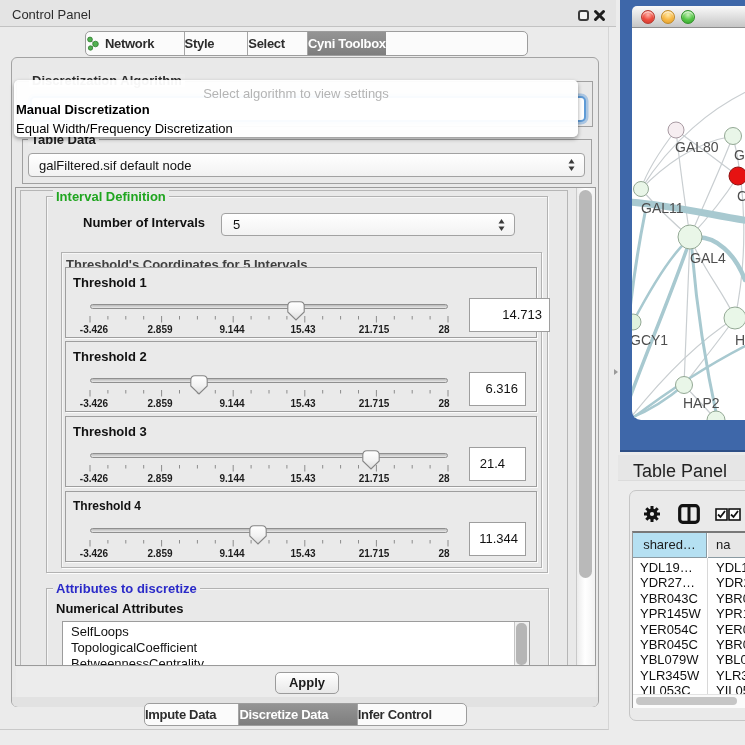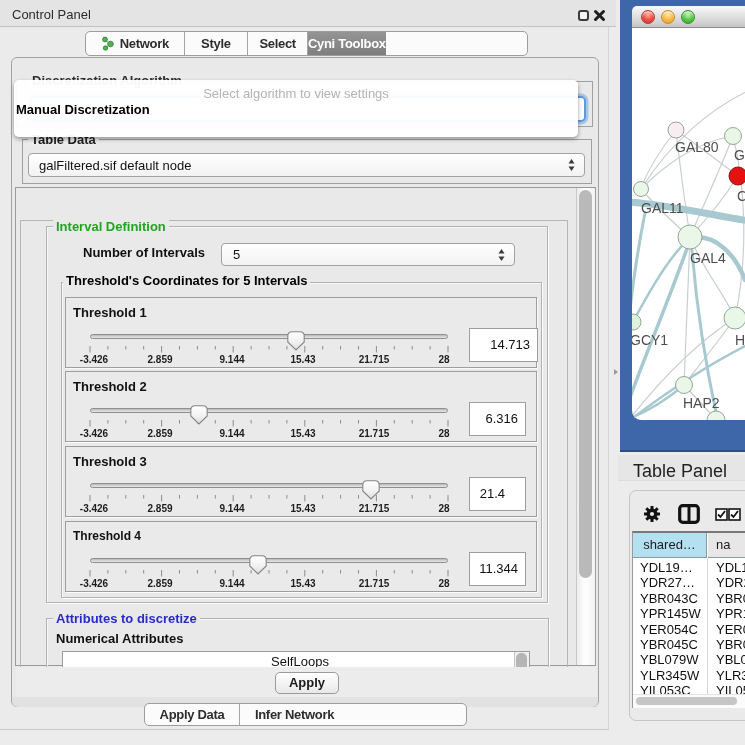--- a/index.html
+++ b/index.html
@@ -1,20 +1,20 @@
 <!DOCTYPE html>
 <html><head><meta charset="utf-8"><style>
 *{margin:0;padding:0;box-sizing:border-box;font-family:"Liberation Sans",sans-serif;}
 body{width:745px;height:745px;overflow:hidden;position:relative;background:#ececec;}
 .abs{position:absolute;}
 .etch{border:1px solid #b2b2b2;box-shadow:1px 1px 0 rgba(255,255,255,.85), inset 1px 1px 0 rgba(255,255,255,.6);}
 .gbox{border:1px solid #a0a0a0;}
 .gtitle{position:absolute;background:#e9e9e9;padding:0 3px;font-size:13px;line-height:13px;white-space:nowrap;font-weight:bold;}
 .combo{position:absolute;background:linear-gradient(#ffffff,#f2f2f2);border:1px solid #a2a2a2;border-radius:4px;font-size:13px;color:#111;}
-.tseg{font-size:13px;font-weight:700;letter-spacing:-0.3px;color:#2d2d2d;display:flex;align-items:center;justify-content:center;height:100%;white-space:nowrap;overflow:hidden;}
+.tseg{font-size:13px;font-weight:700;letter-spacing:-0.3px;color:#2d2d2d;display:flex;align-items:center;justify-content:flex-start;height:100%;white-space:nowrap;overflow:hidden;}
 .vfield{position:absolute;background:#fff;border:1px solid #9e9e9e;font-size:13px;color:#111;text-align:right;}
 </style></head><body>
 
 <div class="abs" style="left:0;top:0;width:609px;height:730px;background:#ebebeb;border-bottom:1px solid #c9c9c9;border-right:1px solid #d5d5d5;"></div>
 <div class="abs" style="left:0;top:0;width:616px;height:27px;background:#e4e4e4;border-bottom:1px solid #c2c2c2;"></div>
 <div class="abs" style="left:12px;top:7px;font-size:13px;color:#2c2c2c;">Control Panel</div>
 <div class="abs" style="left:578px;top:10px;width:11px;height:11px;border:2px solid #3a3a3a;border-radius:3px;background:#f4f4f4;"></div>
 <svg class="abs" style="left:593px;top:9px;" width="13" height="13">
     <g stroke="#1d1d1d" stroke-width="3" stroke-linecap="round">
       <line x1="2.5" y1="2.5" x2="10.5" y2="10.5"></line>
@@ -45,34 +45,34 @@
 <div class="combo" style="left:28px;top:153px;width:557px;height:24px;">
     <span style="position:absolute;left:10px;top:4px;">galFiltered.sif default node</span>
     <svg style="position:absolute;right:9px;top:5px;" width="7" height="12">
       <path d="M3.5,0 L6.5,4.4 L0.5,4.4 Z" fill="#3a3a3a"></path>
       <path d="M3.5,12 L6.5,7.6 L0.5,7.6 Z" fill="#3a3a3a"></path>
     </svg>
   </div>
 <div class="abs" style="left:15px;top:187px;width:581px;height:479px;border:1px solid #9a9a9a;background:#e9e9e9;"></div>
 <div class="abs" style="left:576px;top:188px;width:19px;height:477px;background:linear-gradient(90deg,#ececec,#ffffff 45%,#f2f2f2);border-left:1px solid #c9c9c9;"></div>
 <div class="abs" style="left:579px;top:190px;width:13px;height:388px;background:#b9b9b9;border-radius:7px;"></div>
-<div class="abs" style="left:16px;top:188px;width:560px;height:477px;overflow:hidden;margin-top:30px;">
+<div class="abs" style="left:16px;top:188px;width:560px;height:477px;overflow:hidden;">
 <div class="abs" style="left:4px;top:2px;width:548px;height:600px;border:1px solid #b6b6b6;"></div>
     <div class="abs etch" style="left:30px;top:8px;width:502px;height:377px;"></div>
     <div class="gtitle" style="left:37px;top:2px;color:#1fa51f;">Interval Definition</div>
     <div class="abs" style="left:67px;top:27px;font-size:13px;font-weight:700;color:#111;">Number of Intervals</div>
     <div class="combo" style="left:205px;top:25px;width:294px;height:23px;">
       <span style="position:absolute;left:11px;top:3px;">5</span>
       <svg style="position:absolute;right:9px;top:5px;" width="7" height="12">
         <path d="M3.5,0 L6.5,4.4 L0.5,4.4 Z" fill="#3a3a3a"></path>
         <path d="M3.5,12 L6.5,7.6 L0.5,7.6 Z" fill="#3a3a3a"></path>
       </svg>
     </div>
     <div class="abs etch" style="left:45px;top:64px;width:481px;height:316px;"></div>
-    <div class="gtitle" style="left:47px;top:56px;color:#000000;">Threshold's Coordinates for 5 Intervals</div>
+    <div class="gtitle" style="left:47px;top:70px;color:#404040;">Threshold's Coordinates for 5 Intervals</div>
     <div class="abs" style="left:49px;top:79px;width:472px;height:71px;background:#eaeaea;border:1px solid #9e9e9e;box-shadow:1px 1px 0 rgba(255,255,255,.8);"></div>
     <div class="abs" style="left:57px;top:87px;font-size:13px;font-weight:700;color:#111;">Threshold 1</div>
     <div class="abs" style="left:74px;top:116px;width:358px;height:5px;border:1px solid #8f8f8f;border-radius:3px;background:linear-gradient(#b9b9b9,#e9e9e9);"></div>
     <svg class="abs" style="left:72px;top:128px;" width="364" height="8">
       <g stroke="#8c8c8c" stroke-width="1">
         <line x1="2.0" y1="0" x2="2.0" y2="6.5"></line>
         <line x1="19.9" y1="0" x2="19.9" y2="3.5"></line>
         <line x1="37.8" y1="0" x2="37.8" y2="3.5"></line>
         <line x1="55.7" y1="0" x2="55.7" y2="3.5"></line>
         <line x1="73.6" y1="0" x2="73.6" y2="6.5"></line>
@@ -103,21 +103,21 @@
     <svg class="abs" style="left:270px;top:112px;" width="20" height="21">
 <defs>
         <linearGradient id="tg1" x1="0" y1="0" x2="0" y2="1">
           <stop offset="0" stop-color="#ffffff"></stop>
           <stop offset="0.55" stop-color="#f2f2f2"></stop>
           <stop offset="1" stop-color="#dcdcdc"></stop>
         </linearGradient>
       </defs>
 <path d="M1.8,6 Q1.8,1.7 6,1.7 L14,1.7 Q18.2,1.7 18.2,6 L18.2,12 L10,20 L1.8,12 Z" fill="url(#tg1)" stroke="#858585" stroke-width="1.1"></path>
     </svg>
-    <div class="vfield" style="left:453px;top:110px;width:69px;height:34px;line-height:32px;padding-right:7px;">14.713</div>
+    <div class="vfield" style="left:453px;top:110px;width:81px;height:34px;line-height:32px;padding-right:7px;">14.713</div>
     <div class="abs" style="left:49px;top:153px;width:472px;height:71px;background:#eaeaea;border:1px solid #9e9e9e;box-shadow:1px 1px 0 rgba(255,255,255,.8);"></div>
     <div class="abs" style="left:57px;top:161px;font-size:13px;font-weight:700;color:#111;">Threshold 2</div>
     <div class="abs" style="left:74px;top:190px;width:358px;height:5px;border:1px solid #8f8f8f;border-radius:3px;background:linear-gradient(#b9b9b9,#e9e9e9);"></div>
     <svg class="abs" style="left:72px;top:202px;" width="364" height="8">
       <g stroke="#8c8c8c" stroke-width="1">
         <line x1="2.0" y1="0" x2="2.0" y2="6.5"></line>
         <line x1="19.9" y1="0" x2="19.9" y2="3.5"></line>
         <line x1="37.8" y1="0" x2="37.8" y2="3.5"></line>
         <line x1="55.7" y1="0" x2="55.7" y2="3.5"></line>
         <line x1="73.6" y1="0" x2="73.6" y2="6.5"></line>
@@ -242,32 +242,33 @@
           <stop offset="0.55" stop-color="#f2f2f2"></stop>
           <stop offset="1" stop-color="#dcdcdc"></stop>
         </linearGradient>
       </defs>
 <path d="M1.8,6 Q1.8,1.7 6,1.7 L14,1.7 Q18.2,1.7 18.2,6 L18.2,12 L10,20 L1.8,12 Z" fill="url(#tg4)" stroke="#858585" stroke-width="1.1"></path>
     </svg>
     <div class="vfield" style="left:453px;top:334px;width:57px;height:34px;line-height:32px;padding-right:7px;">11.344</div>
     <div class="abs etch" style="left:30px;top:400px;width:503px;height:86px;"></div>
     <div class="gtitle" style="left:37px;top:394px;color:#2a2ac8;">Attributes to discretize</div>
     <div class="abs" style="left:40px;top:413px;font-size:13px;font-weight:700;color:#111;">Numerical Attributes</div>
-    <div class="abs" style="left:46px;top:433px;width:468px;height:46px;background:#fff;border:1px solid #9c9c9c;overflow:hidden;text-align:center;">
+    <div class="abs" style="left:46px;top:433px;width:468px;height:46px;background:#fff;border:1px solid #9c9c9c;overflow:hidden;">
 <div style="padding:2px 0 0 8px;font-size:13px;color:#111;line-height:16px;">SelfLoops<br>TopologicalCoefficient<br>BetweennessCentrality</div>
 <div style="position:absolute;right:0;top:0;width:15px;height:46px;background:#f0f0f0;border-left:1px solid #c4c4c4;"></div>
 <div style="position:absolute;right:2px;top:1px;width:11px;height:42px;background:#b5b5b5;border-radius:5px;"></div>
 </div>
 </div>
 <div class="abs" style="left:16px;top:667px;width:580px;height:30px;background:#ececec;"></div>
 <div class="abs" style="left:275px;top:672px;width:64px;height:22px;background:linear-gradient(#ffffff,#e8e8e8);border:1px solid #9b9b9b;border-radius:5px;font-size:13px;font-weight:700;color:#1a1a1a;text-align:center;line-height:20px;">Apply</div>
 <div class="abs" style="left:12px;top:697px;width:586px;height:10px;background:#e2e2e2;border-radius:0 0 6px 6px;"></div>
 <div class="abs" style="left:144px;top:703px;width:323px;height:23px;background:#fbfbfb;border:1px solid #9d9d9d;border-radius:5px;overflow:hidden;display:flex;">
-<div class="tseg" style="width:94px;color:#2d2d2d;">Apply Data</div>
-<div class="tseg" style="width:110px;border-left:1px solid #a5a5a5;color:#2d2d2d;">Infer Network</div>
+<div class="tseg" style="width:94px;color:#2d2d2d;">Impute Data</div>
+<div class="tseg" style="width:119px;border-left:1px solid #a5a5a5;background:linear-gradient(#949494,#7e7e7e);color:#fff;">Discretize Data</div>
+<div class="tseg" style="width:110px;border-left:1px solid #a5a5a5;color:#2d2d2d;">Infer Control</div>
 </div>
 <div class="abs" style="left:614px;top:369px;width:0;height:0;border-top:3.5px solid transparent;border-bottom:3.5px solid transparent;border-left:4.5px solid #9a9a9a;"></div>
 <div class="abs" style="left:620px;top:0;width:125px;height:452px;background:#3e67a9;border-bottom:2px solid #2e4f86;"></div>
 <div class="abs" style="left:632px;top:6px;width:113px;height:22px;background:linear-gradient(#fafafa,#c6c6c6);border-bottom:1px solid #8e8e8e;border-radius:5px 0 0 0;"></div>
 <div class="abs" style="left:641px;top:10px;width:14px;height:14px;border-radius:50%;background:radial-gradient(circle at 50% 30%, #ffb3aa 0%, #ee4b3e 52%, #c93a30 100%);border:1px solid #b5382e;box-shadow:inset 0 1.5px 1px rgba(255,255,255,.65);"></div>
 <div class="abs" style="left:661px;top:10px;width:14px;height:14px;border-radius:50%;background:radial-gradient(circle at 50% 30%, #ffe9a8 0%, #f7b844 52%, #dd9c30 100%);border:1px solid #c08a28;box-shadow:inset 0 1.5px 1px rgba(255,255,255,.65);"></div>
 <div class="abs" style="left:681px;top:10px;width:14px;height:14px;border-radius:50%;background:radial-gradient(circle at 50% 30%, #c9f0bb 0%, #55c747 52%, #36a22d 100%);border:1px solid #2f8f28;box-shadow:inset 0 1.5px 1px rgba(255,255,255,.65);"></div>
 <svg class="abs" style="left:632px;top:28px;background:#fff;border-radius:0 0 0 9px;" width="113" height="392" viewBox="0 0 113 392">
 <g fill="none" stroke="#c9ced1" stroke-width="1.2">
 <path d="M118,62 C80,80 40,112 9,161"></path>
@@ -364,12 +365,13 @@
 <div style="position:absolute;left:7px;top:109.80000000000001px;font-size:13px;color:#101010;white-space:nowrap;">YLR345W</div>
 <div style="position:absolute;left:83px;top:109.80000000000001px;font-size:13px;color:#101010;white-space:nowrap;">YLR345W</div>
 <div style="position:absolute;left:7px;top:125.20000000000002px;font-size:13px;color:#101010;white-space:nowrap;">YIL053C</div>
 <div style="position:absolute;left:83px;top:125.20000000000002px;font-size:13px;color:#101010;white-space:nowrap;">YIL053C</div>
 </div>
 <div class="abs" style="left:633px;top:694px;width:112px;height:14px;background:#fbfbfb;border-top:1px solid #e3e3e3;"></div>
 <div class="abs" style="left:636px;top:697px;width:101px;height:8px;background:#c6c6c6;border-radius:4px;"></div>
 <div class="abs" style="left:14px;top:80px;width:564px;height:57px;background:rgba(255,255,255,0.955);border-radius:5px;box-shadow:0 2px 4px rgba(0,0,0,.38);z-index:50;">
 <div style="position:absolute;left:0;top:6px;width:100%;text-align:center;font-size:13px;color:#b4b4b4;">Select algorithm to view settings</div>
 <div style="position:absolute;left:2px;top:22px;font-size:13px;font-weight:700;color:#000;">Manual Discretization</div>
+<div style="position:absolute;left:2px;top:41px;font-size:13px;color:#000;">Equal Width/Frequency Discretization</div>
 </div>
 </body></html>

